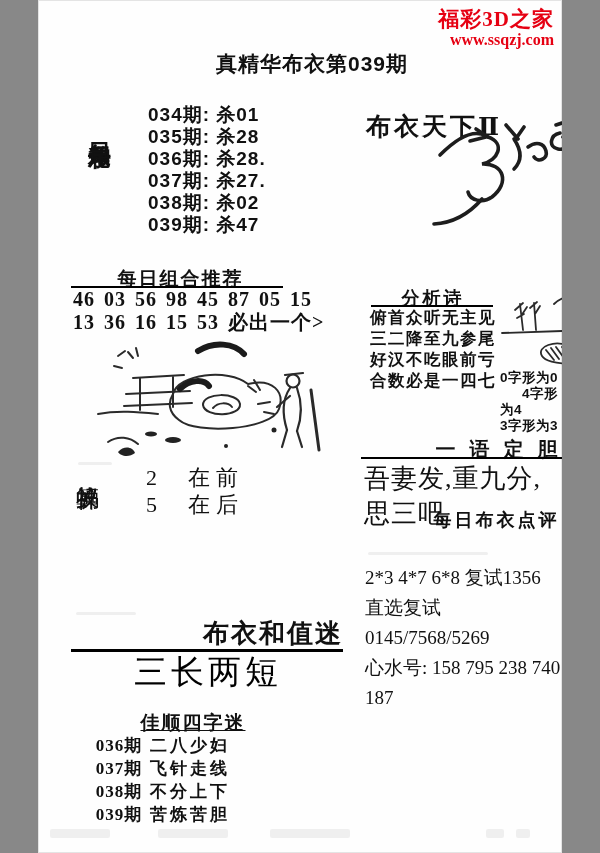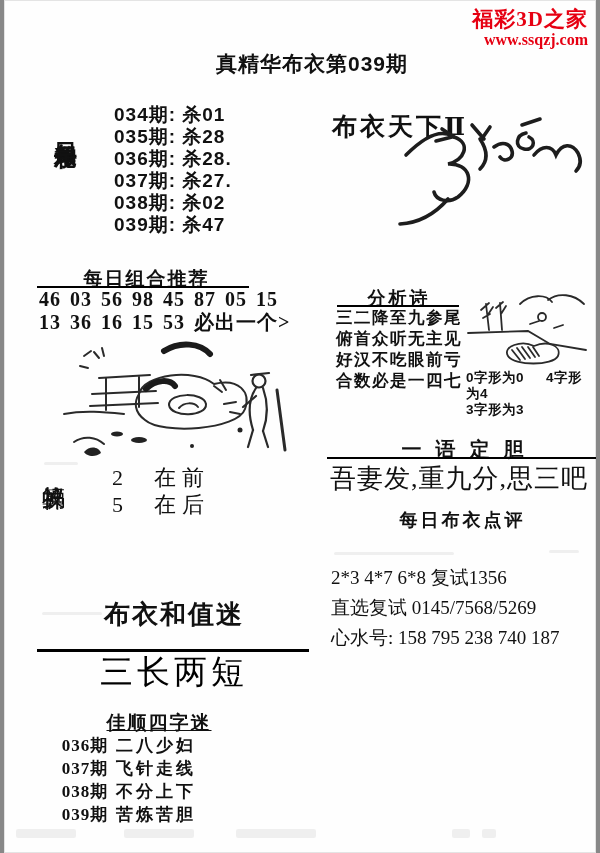--- a/index.html
+++ b/index.html
@@ -1,17 +1,17 @@
 <!DOCTYPE html>
 <html><head>
 <meta charset="utf-8">
 <style>
   html,body{margin:0;padding:0;background:#888;}
   #page{
-    position:relative;width:592px;height:853px;margin:0 auto;
+    position:relative;width:524px;height:853px;margin:0 auto;
     background:#fefefe;overflow:hidden;
     font-family:"Liberation Serif","DejaVu Serif",serif;color:#111;
     box-shadow:inset 0 0 0 1px #e4e4e4;
   }
   .abs{position:absolute;}
   .sans{font-family:"Liberation Sans","DejaVu Sans",sans-serif;margin-left:12px;}
   .b{font-weight:bold;}
   .vert{writing-mode:vertical-rl;text-orientation:upright;white-space:nowrap;}
   .center{text-align:center;}
   .rule{position:absolute;background:#000;}
@@ -24,21 +24,21 @@
   #main-title{top:50px;left:0;width:100%;text-align:center;font-size:21px;letter-spacing:1px;}
 
   
   #kill-label{top:124px;left:38px;font-size:23px;letter-spacing:1px;line-height:1;}
   #kill-rows{top:104px;left:98px;font-size:19px;line-height:22px;letter-spacing:1px;}
   #combo-title{top:266px;left:35px;width:215px;font-size:19px;letter-spacing:2px;}
   #combo-rows{top:288px;left:35px;font-size:20px;line-height:23px;letter-spacing:1px;word-spacing:3px;}
   #ant-label{top:468px;left:38px;font-size:23px;line-height:1;}
   #ant-lines{top:464px;left:108px;font-size:22px;line-height:27px;letter-spacing:6px;}
   #ant-lines .num{display:inline-block;width:42px;letter-spacing:0;}
-  #hezhi-title{top:597px;left:35px;width:270px;font-size:26px;letter-spacing:2px;}
+  #hezhi-title{top:616px;left:35px;width:270px;font-size:26px;letter-spacing:2px;text-align:right;}
   #hezhi-phrase{top:650px;left:35px;width:270px;font-size:33px;letter-spacing:4px;color:#000000;}
   #fourchar-title{top:710px;left:35px;width:240px;font-size:19px;letter-spacing:2px;text-decoration:underline;}
   #fourchar-rows{top:734px;left:50px;font-size:17px;line-height:23px;}
   #fourchar-rows .iss{display:inline-block;width:62px;letter-spacing:1px;text-align:center;}
   #fourchar-rows .tx{letter-spacing:3px;}
 
   
   #buyi-label{top:114px;left:328px;font-size:25px;letter-spacing:3px;line-height:1;}
   #poem-title{top:286px;left:335px;width:120px;font-size:18px;letter-spacing:3px;}
   #poem-lines{top:307px;left:332px;font-size:16.5px;line-height:21px;letter-spacing:1.5px;}
@@ -146,22 +146,22 @@
   <div id="fourchar-rows" class="abs b">
     <div><span class="iss">036期</span><span class="tx">二八少妇</span></div>
     <div><span class="iss">037期</span><span class="tx">飞针走线</span></div>
     <div><span class="iss">038期</span><span class="tx">不分上下</span></div>
     <div><span class="iss">039期</span><span class="tx">苦炼苦胆</span></div>
   </div>
 
   <div id="poem-title" class="abs b center">分析诗</div>
   <div class="rule" style="top:305px;left:333px;width:122px;height:2px;"></div>
   <div id="poem-lines" class="abs b">
+    <div>俯首众听无主见</div>
     <div>三二降至九参尾</div>
-    <div>俯首众听无主见</div>
     <div>好汉不吃眼前亏</div>
     <div>合数必是一四七</div>
   </div>
 
   <svg class="abs" style="top:288px;left:450px" width="137" height="82" viewBox="0 0 137 82">
     <g fill="none" stroke="#2a2a2a" stroke-width="1.8" stroke-linecap="round">
       <path d="M66 16 C76 6 92 6 98 14"></path>
       <path d="M94 12 C104 4 120 6 130 16"></path>
       <circle cx="88" cy="29" r="4"></circle>
       <path d="M32 16 l3 26 M27 22 l8 -7 M39 19 l-6 9 M29 30 l7 -4"></path>

